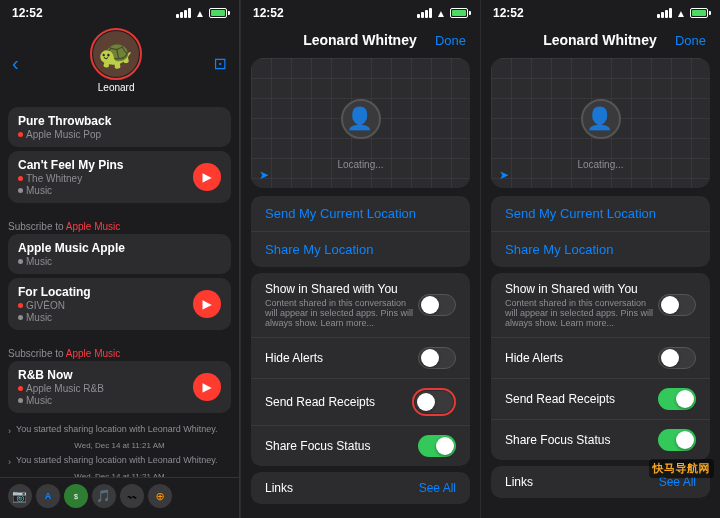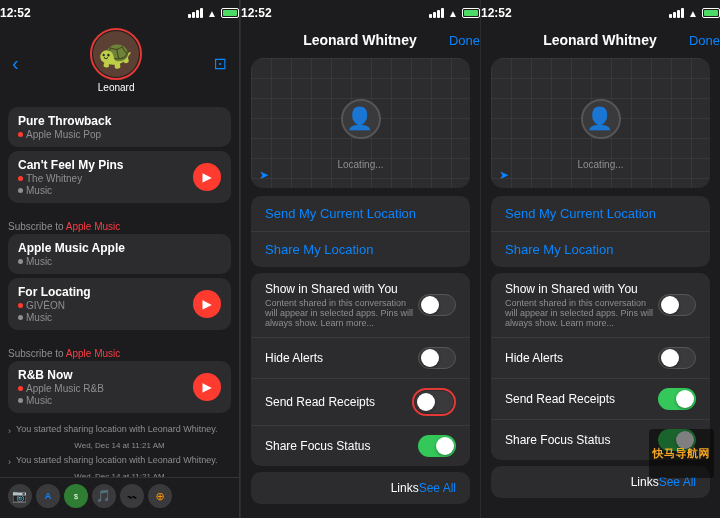--- a/index.html
+++ b/index.html
@@ -22,21 +22,21 @@
     .panel-1 {
       background: #1c1c1e;
       border-right: 1px solid #333;
     }
 
     
     .status-bar {
       display: flex;
       justify-content: space-between;
       align-items: center;
-      padding: 6px 0 4px;
+      padding: 6px 12px 4px;
       font-size: 11px;
       font-weight: 600;
       color: #fff;
     }
     .status-right { display: flex; align-items: center; gap: 4px; }
     .status-time { font-size: 12px; font-weight: 700; }
     .signal-icon { display: flex; gap: 1px; align-items: flex-end; }
     .signal-bar {
       width: 3px;
       background: #fff;
@@ -171,21 +171,21 @@
       width: 240px;
       height: 518px;
       background: #1c1c1e;
       border-left: 1px solid #2c2c2e;
       overflow: hidden;
       position: relative;
     }
 
     .contact-nav {
       display: flex; align-items: center; justify-content: space-between;
-      padding: 8px 0 6px;
+      padding: 8px 14px 6px;
     }
     .contact-title {
       font-size: 14px; font-weight: 600; color: #fff;
     }
     .done-btn {
       font-size: 13px; color: #0a84ff; font-weight: 500;
     }
 
     
     .map-area {
@@ -280,38 +280,38 @@
 
     
     .toggle-highlight {
       border: 2px solid #e53935;
       border-radius: 14px;
       padding: 1px;
     }
 
     
     .links-row {
-      display: flex; align-items: center; justify-content: flex-end;
+      display: flex; align-items: center; justify-content: space-between;
       margin: 6px 10px;
       padding: 9px 14px;
       background: #2c2c2e;
       border-radius: 10px;
     }
     .links-label { font-size: 12px; color: #fff; }
     .links-see-all { font-size: 12px; color: #0a84ff; }
 
     
     .watermark {
       position: absolute;
       bottom: 40px; right: 6px;
       font-size: 11px;
       font-weight: 700;
       color: #f5a623;
       background: rgba(0,0,0,0.5);
-      padding: 17px 4px;
+      padding: 2px 4px;
       border-radius: 4px;
       letter-spacing: 0.5px;
     }
   </style>
 </head>
 <body>
 
 <div class="panel panel-1">
 
   <div class="status-bar">

